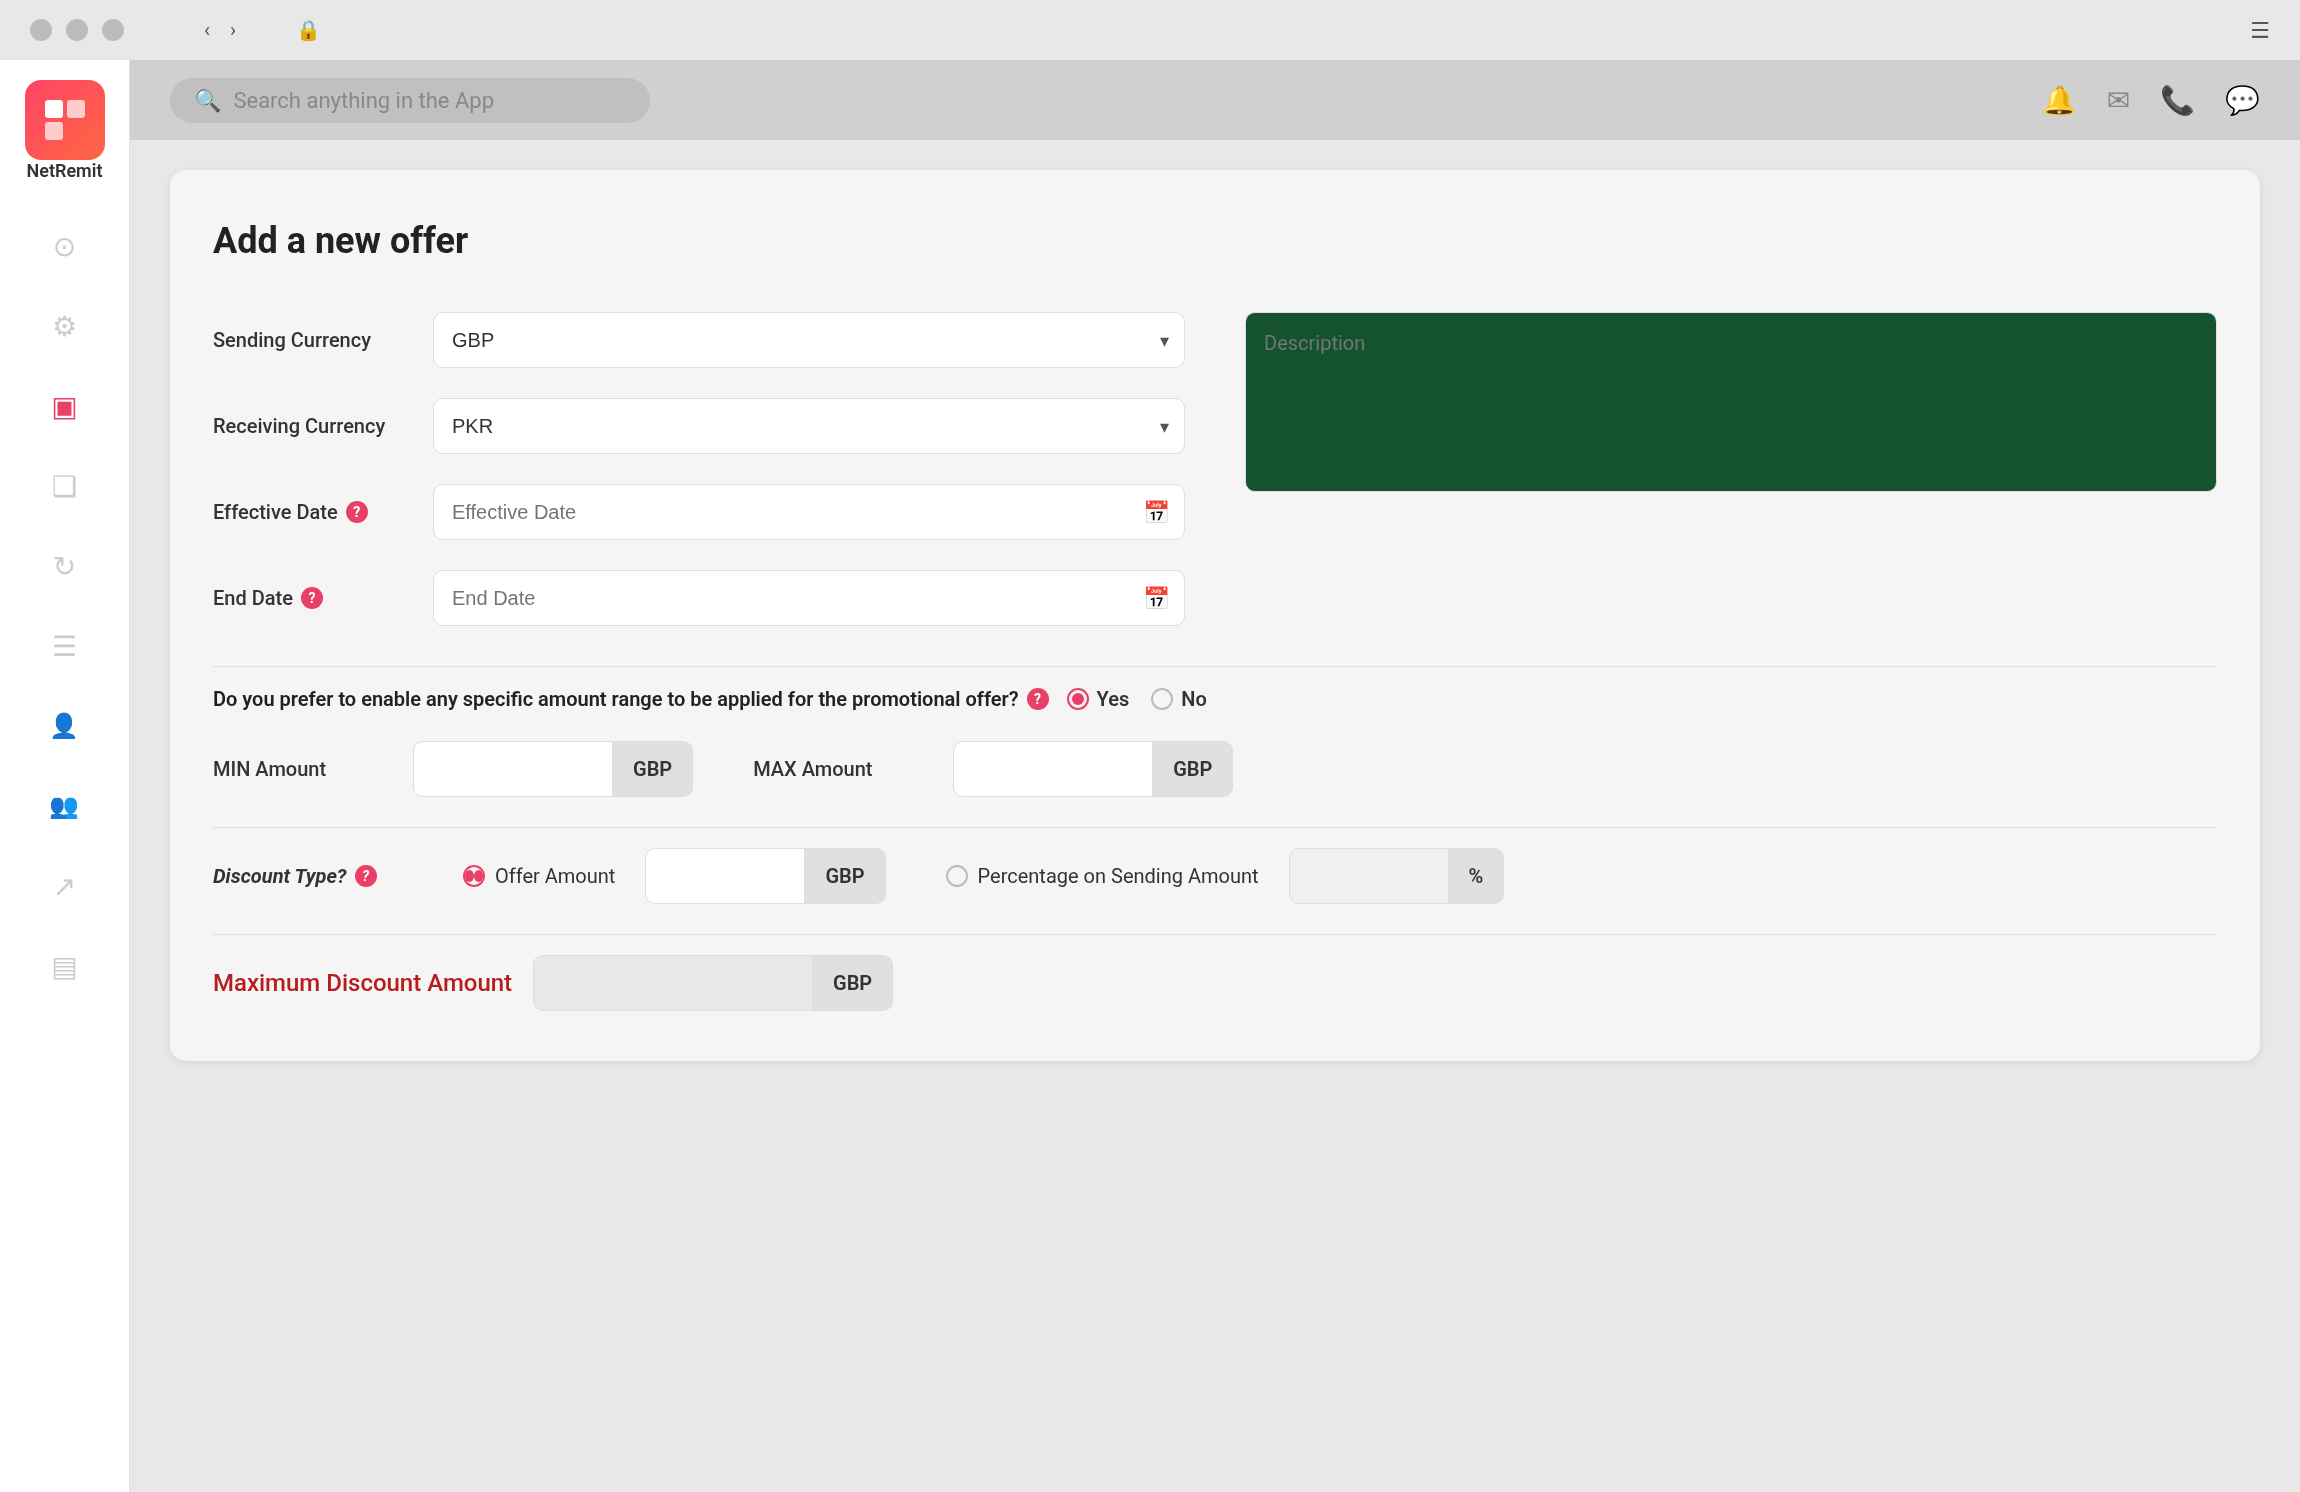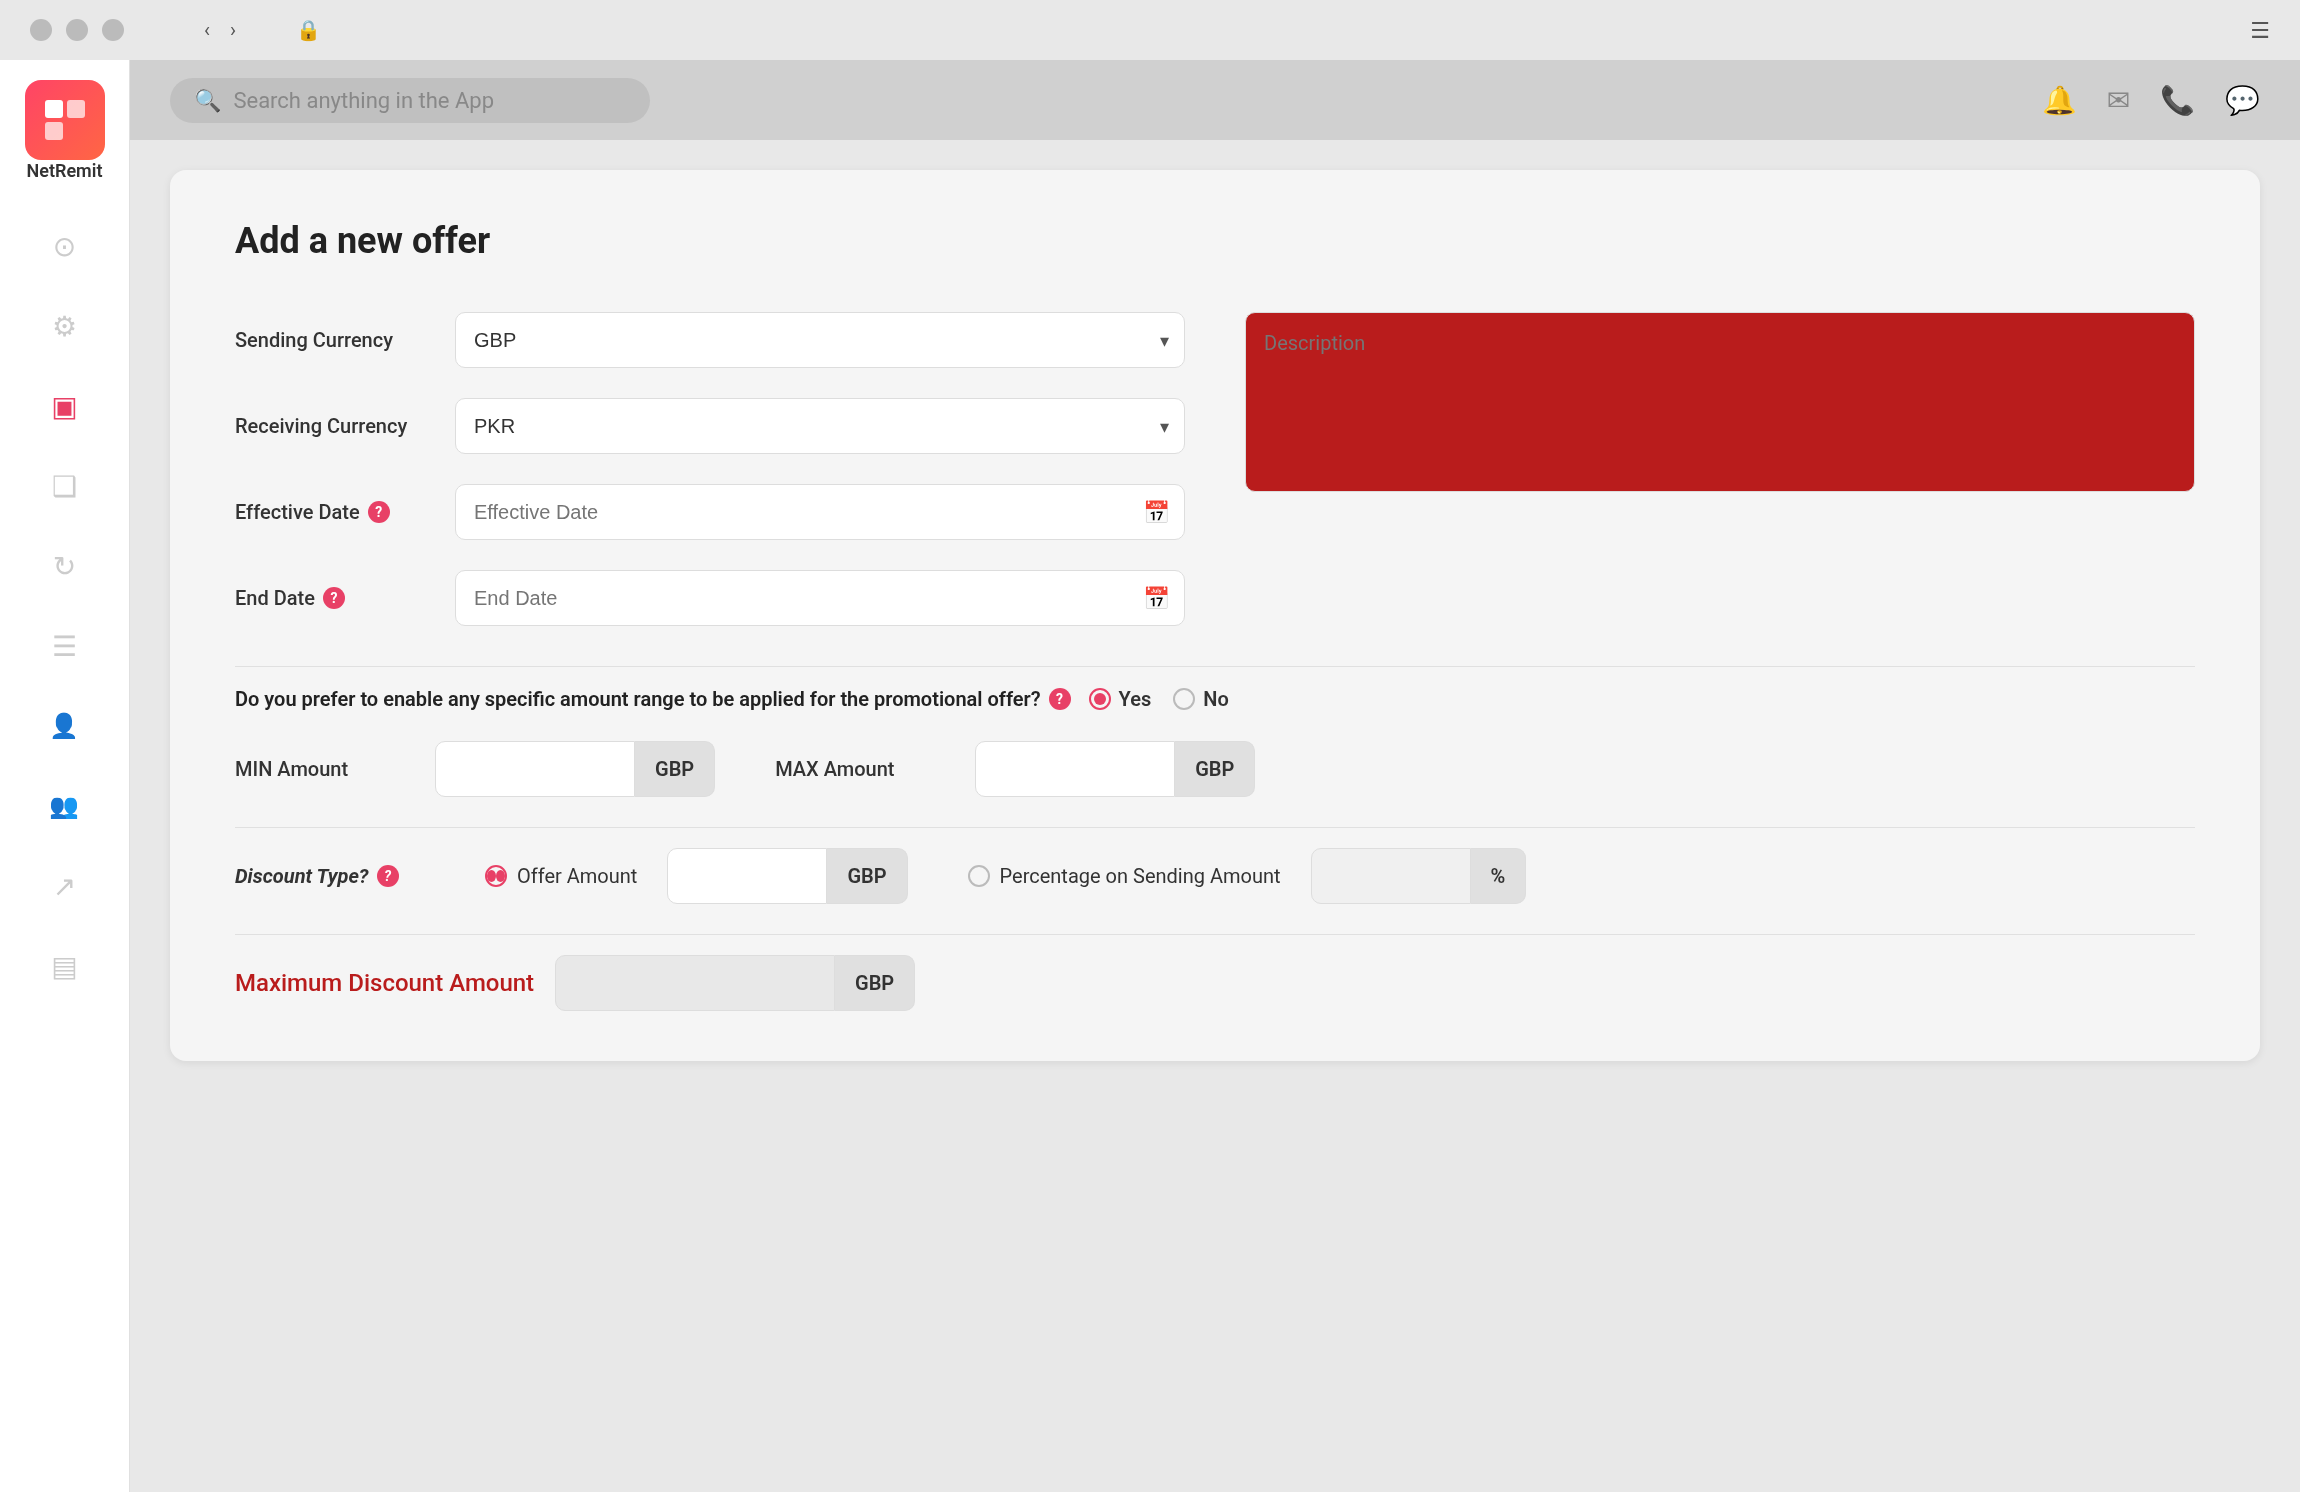--- a/index.html
+++ b/index.html
@@ -113,21 +113,21 @@
       position: absolute;
       top: 80px; left: 130px; right: 0; bottom: 0;
       background: #e8e8e8;
       overflow-y: auto;
     }
 
     .content-card {
       background: #f5f5f5;
       border-radius: 16px;
       margin: 30px 40px;
-      padding: 50px 65px;
+      padding: 50px 43px;
       box-shadow: 0 2px 8px rgba(0,0,0,0.08);
     }
 
     .page-title {
       font-size: 36px;
       font-weight: 700;
       color: #222;
       margin-bottom: 50px;
     }
 
@@ -242,21 +242,21 @@
       background: #fff;
       outline: none;
     }
 
     .description-textarea {
       width: 100%;
       border: 1.5px solid #ddd;
       border-radius: 10px;
       padding: 18px;
       font-size: 20px;
-      background: #b91c1c;
+      background: #14532d;
       color: #bbb;
       outline: none;
       resize: none;
       height: 180px;
       font-family: inherit;
     }
 
     
     .divider {
       height: 1px;

